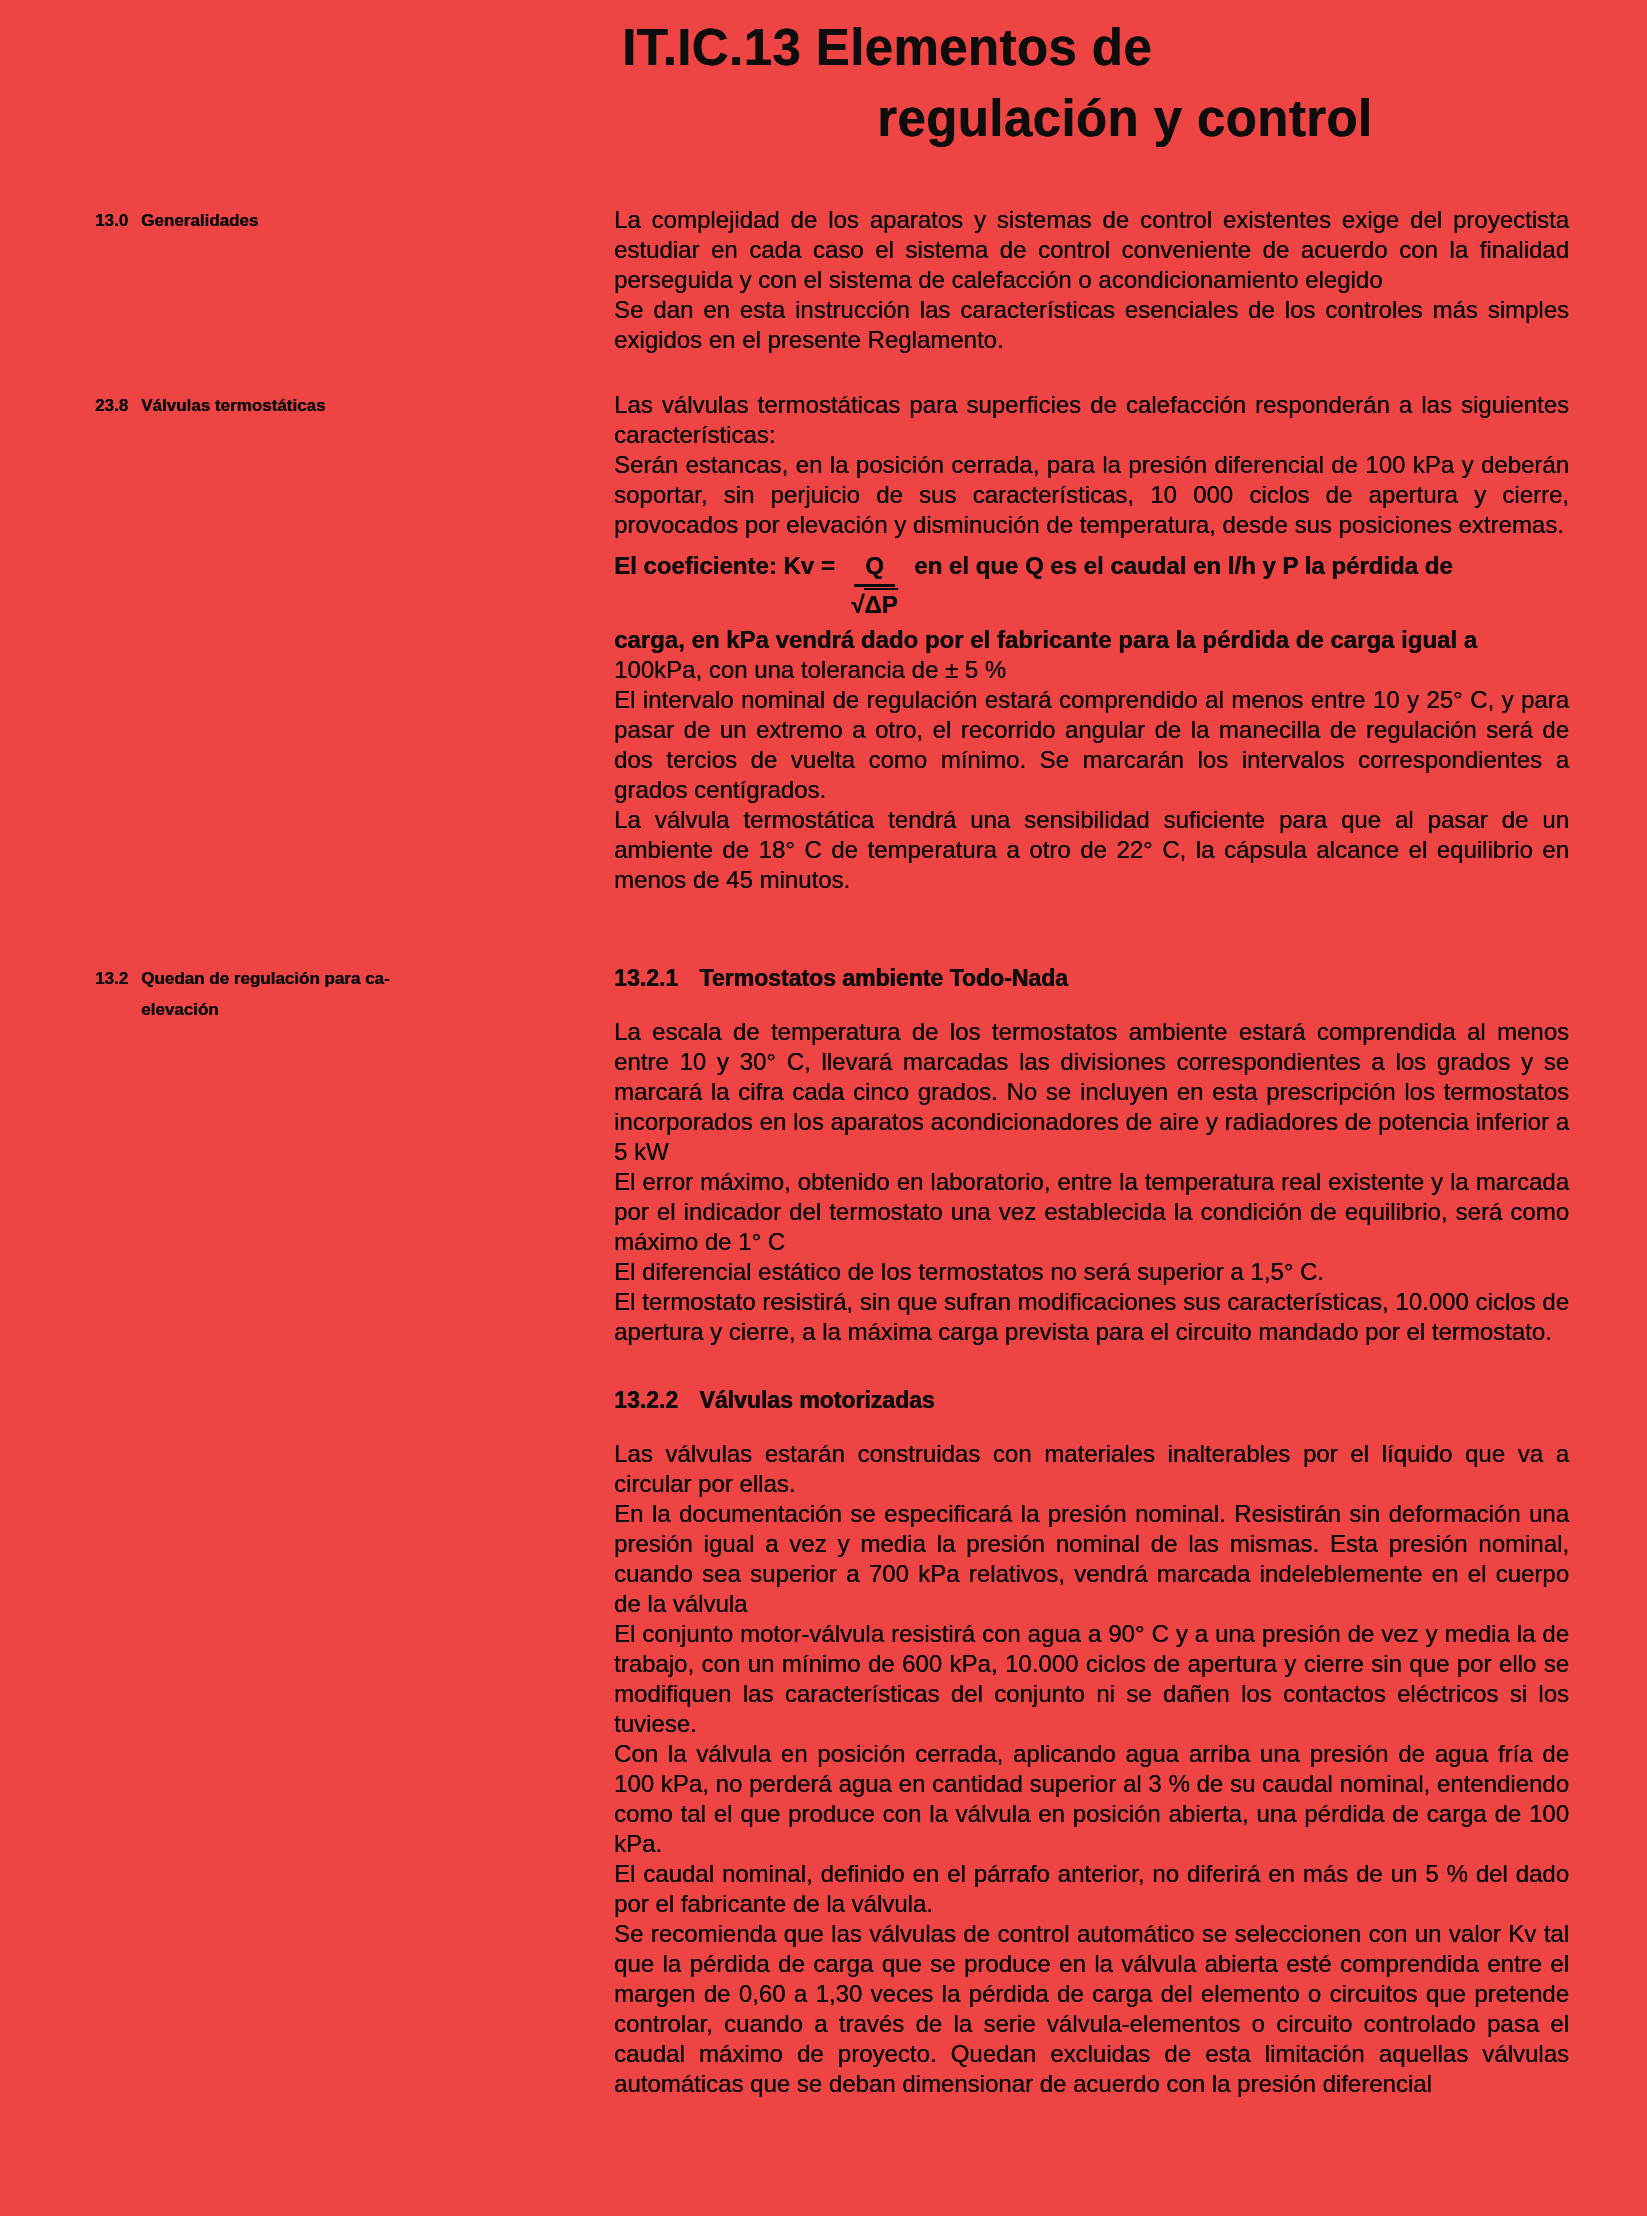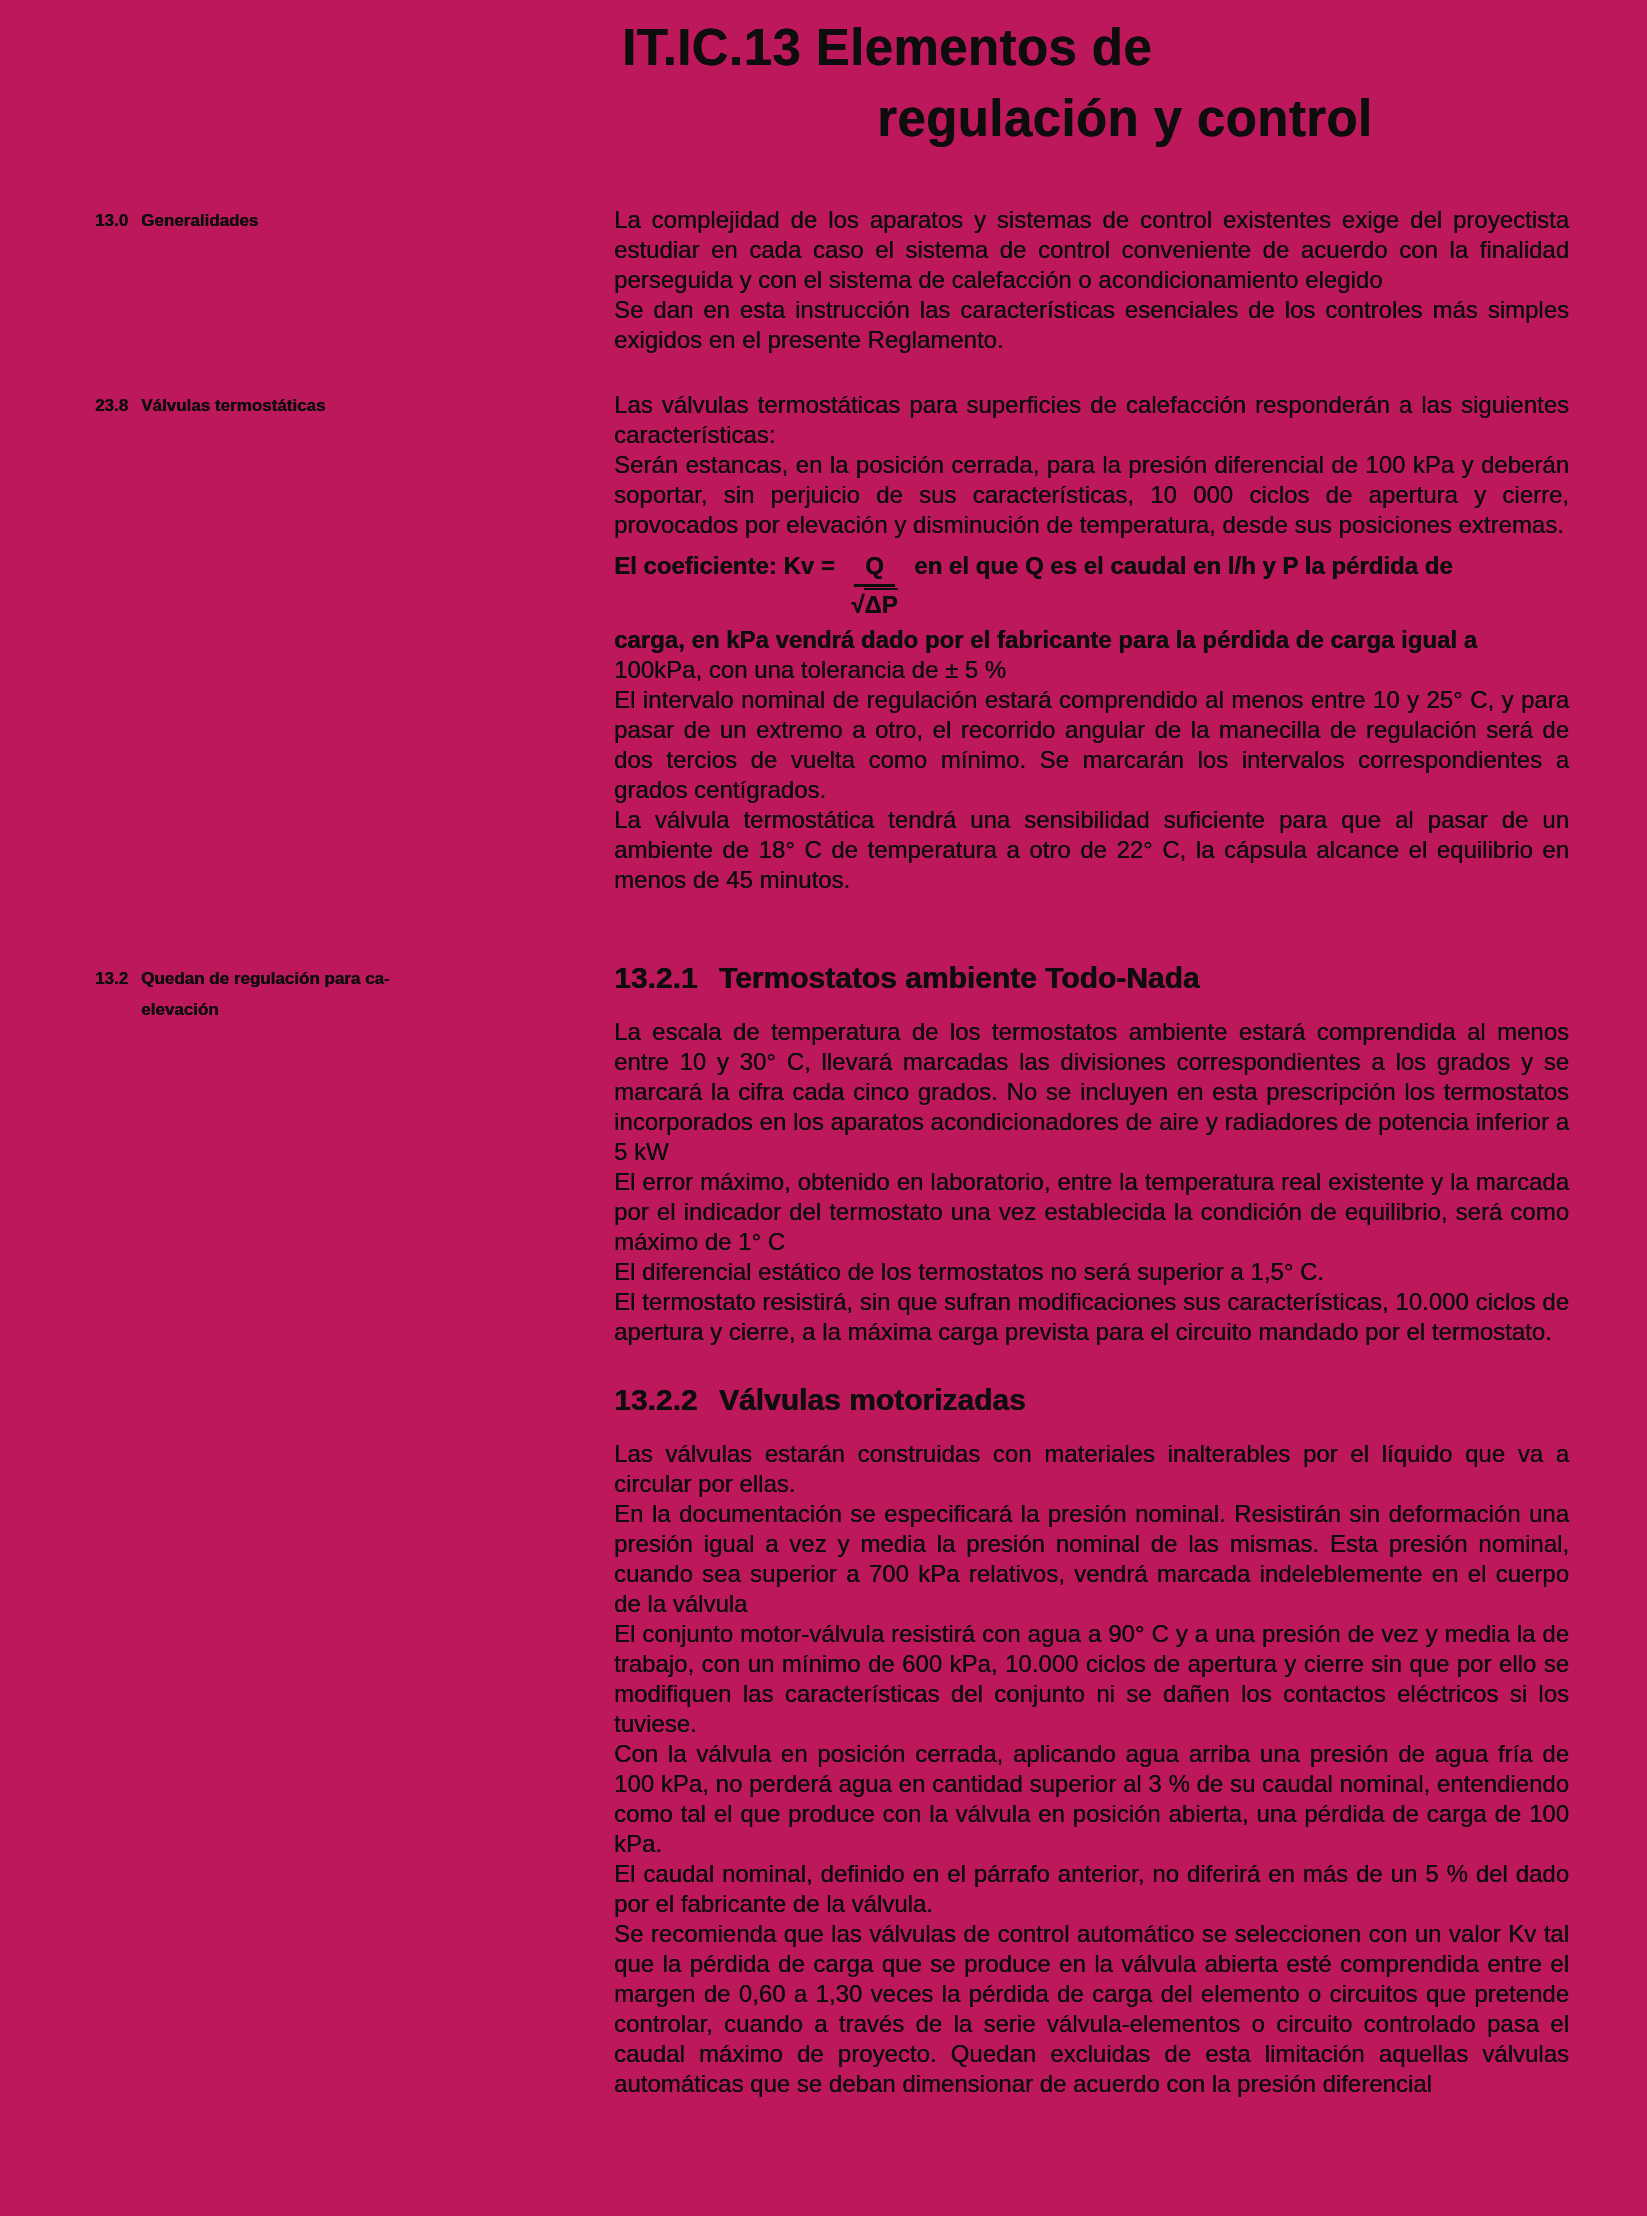--- a/index.html
+++ b/index.html
@@ -12,21 +12,21 @@
   }
   body {
     font-family: "Liberation Sans", "DejaVu Sans", sans-serif;
     color: #0d0d0d;
   }
   .page {
     box-sizing: border-box;
     width: 1647px;
     height: 2216px;
     padding: 11.5px 78px 0 95px;
-    background: #be185d;
+    background: #ef4444;
   }
   
   .doc-title {
     margin-left: 527px;
     font-size: 51px;
     line-height: 71px;
     font-weight: bold;
     letter-spacing: 0.4px;
     text-shadow: 0.5px 0 0 currentColor;
     white-space: nowrap;
@@ -55,21 +55,21 @@
   .body-col {
     font-size: 24px;
     line-height: 30px;
     text-shadow: 0.3px 0 0 currentColor;
   }
   .body-col p {
     margin: 0;
     text-align: justify;
   }
   .subhead {
-    font-size: 30px;
+    font-size: 23px;
     font-weight: bold;
     text-shadow: 0.6px 0 0 currentColor;
     margin: 0 0 24px 0;
     display: flex;
     gap: 21.4px;
   }
   .subhead-2 { margin-top: 38px; }
   
   .formula-line {
     display: flex;

